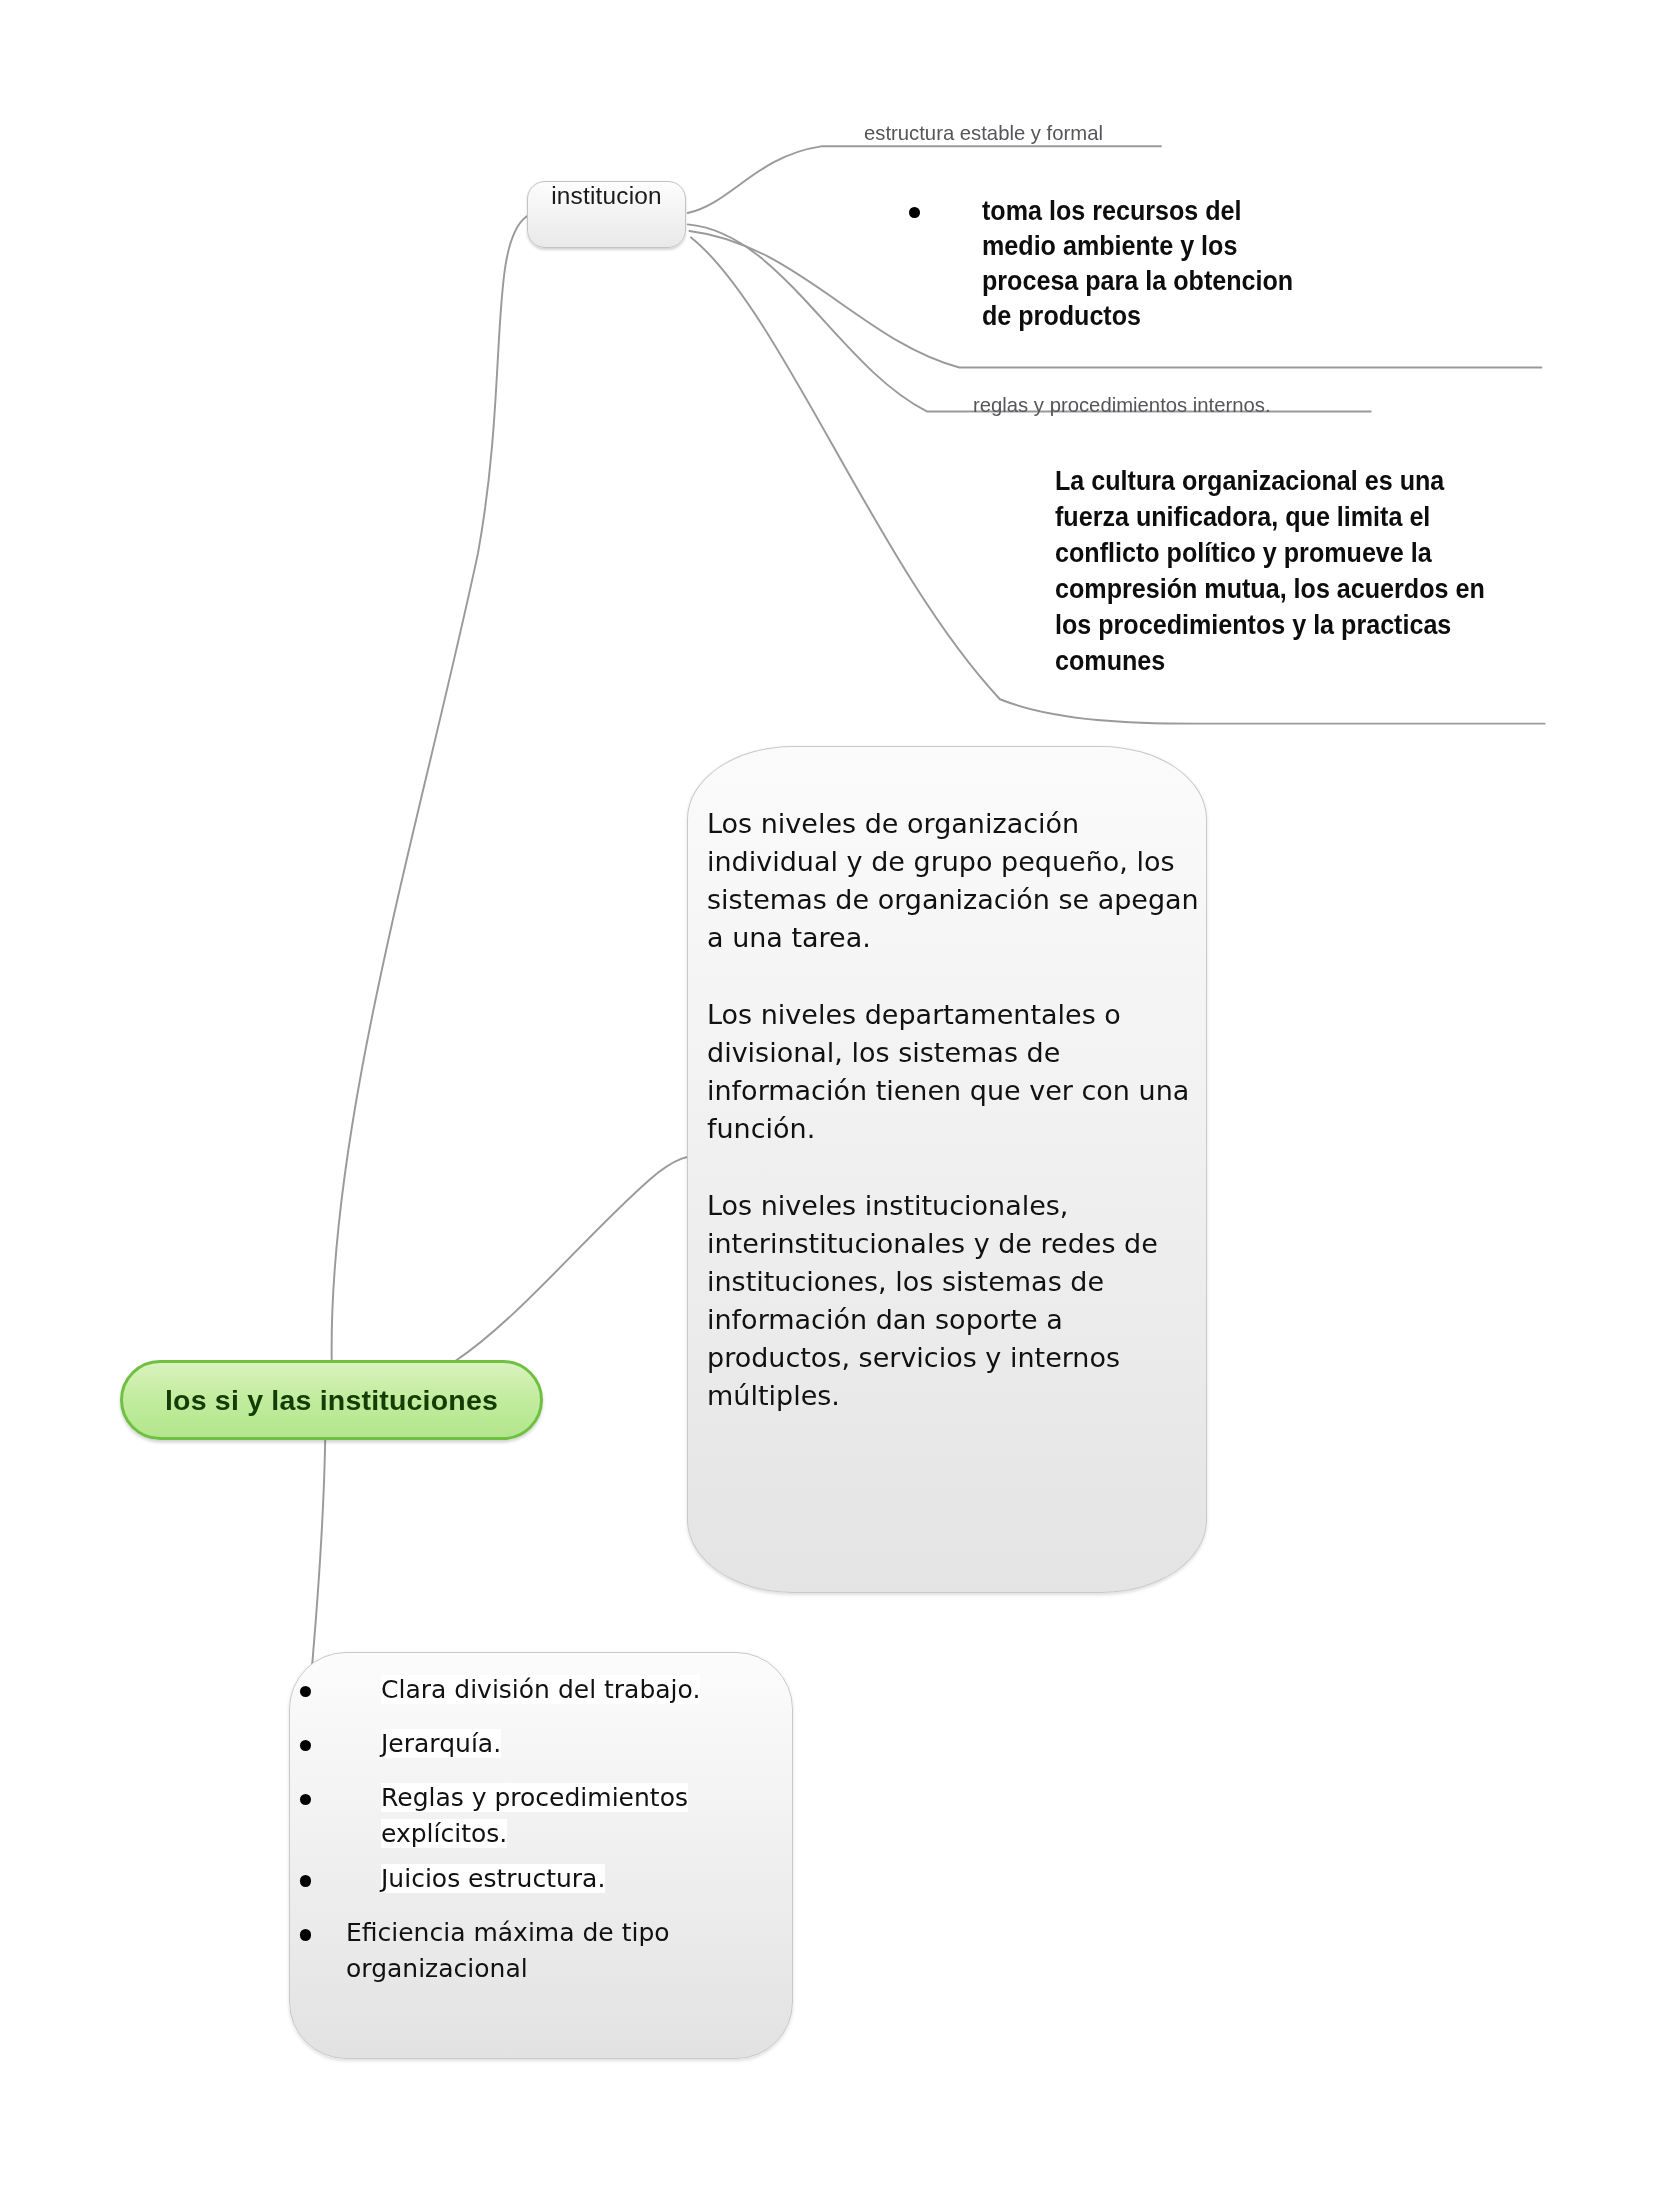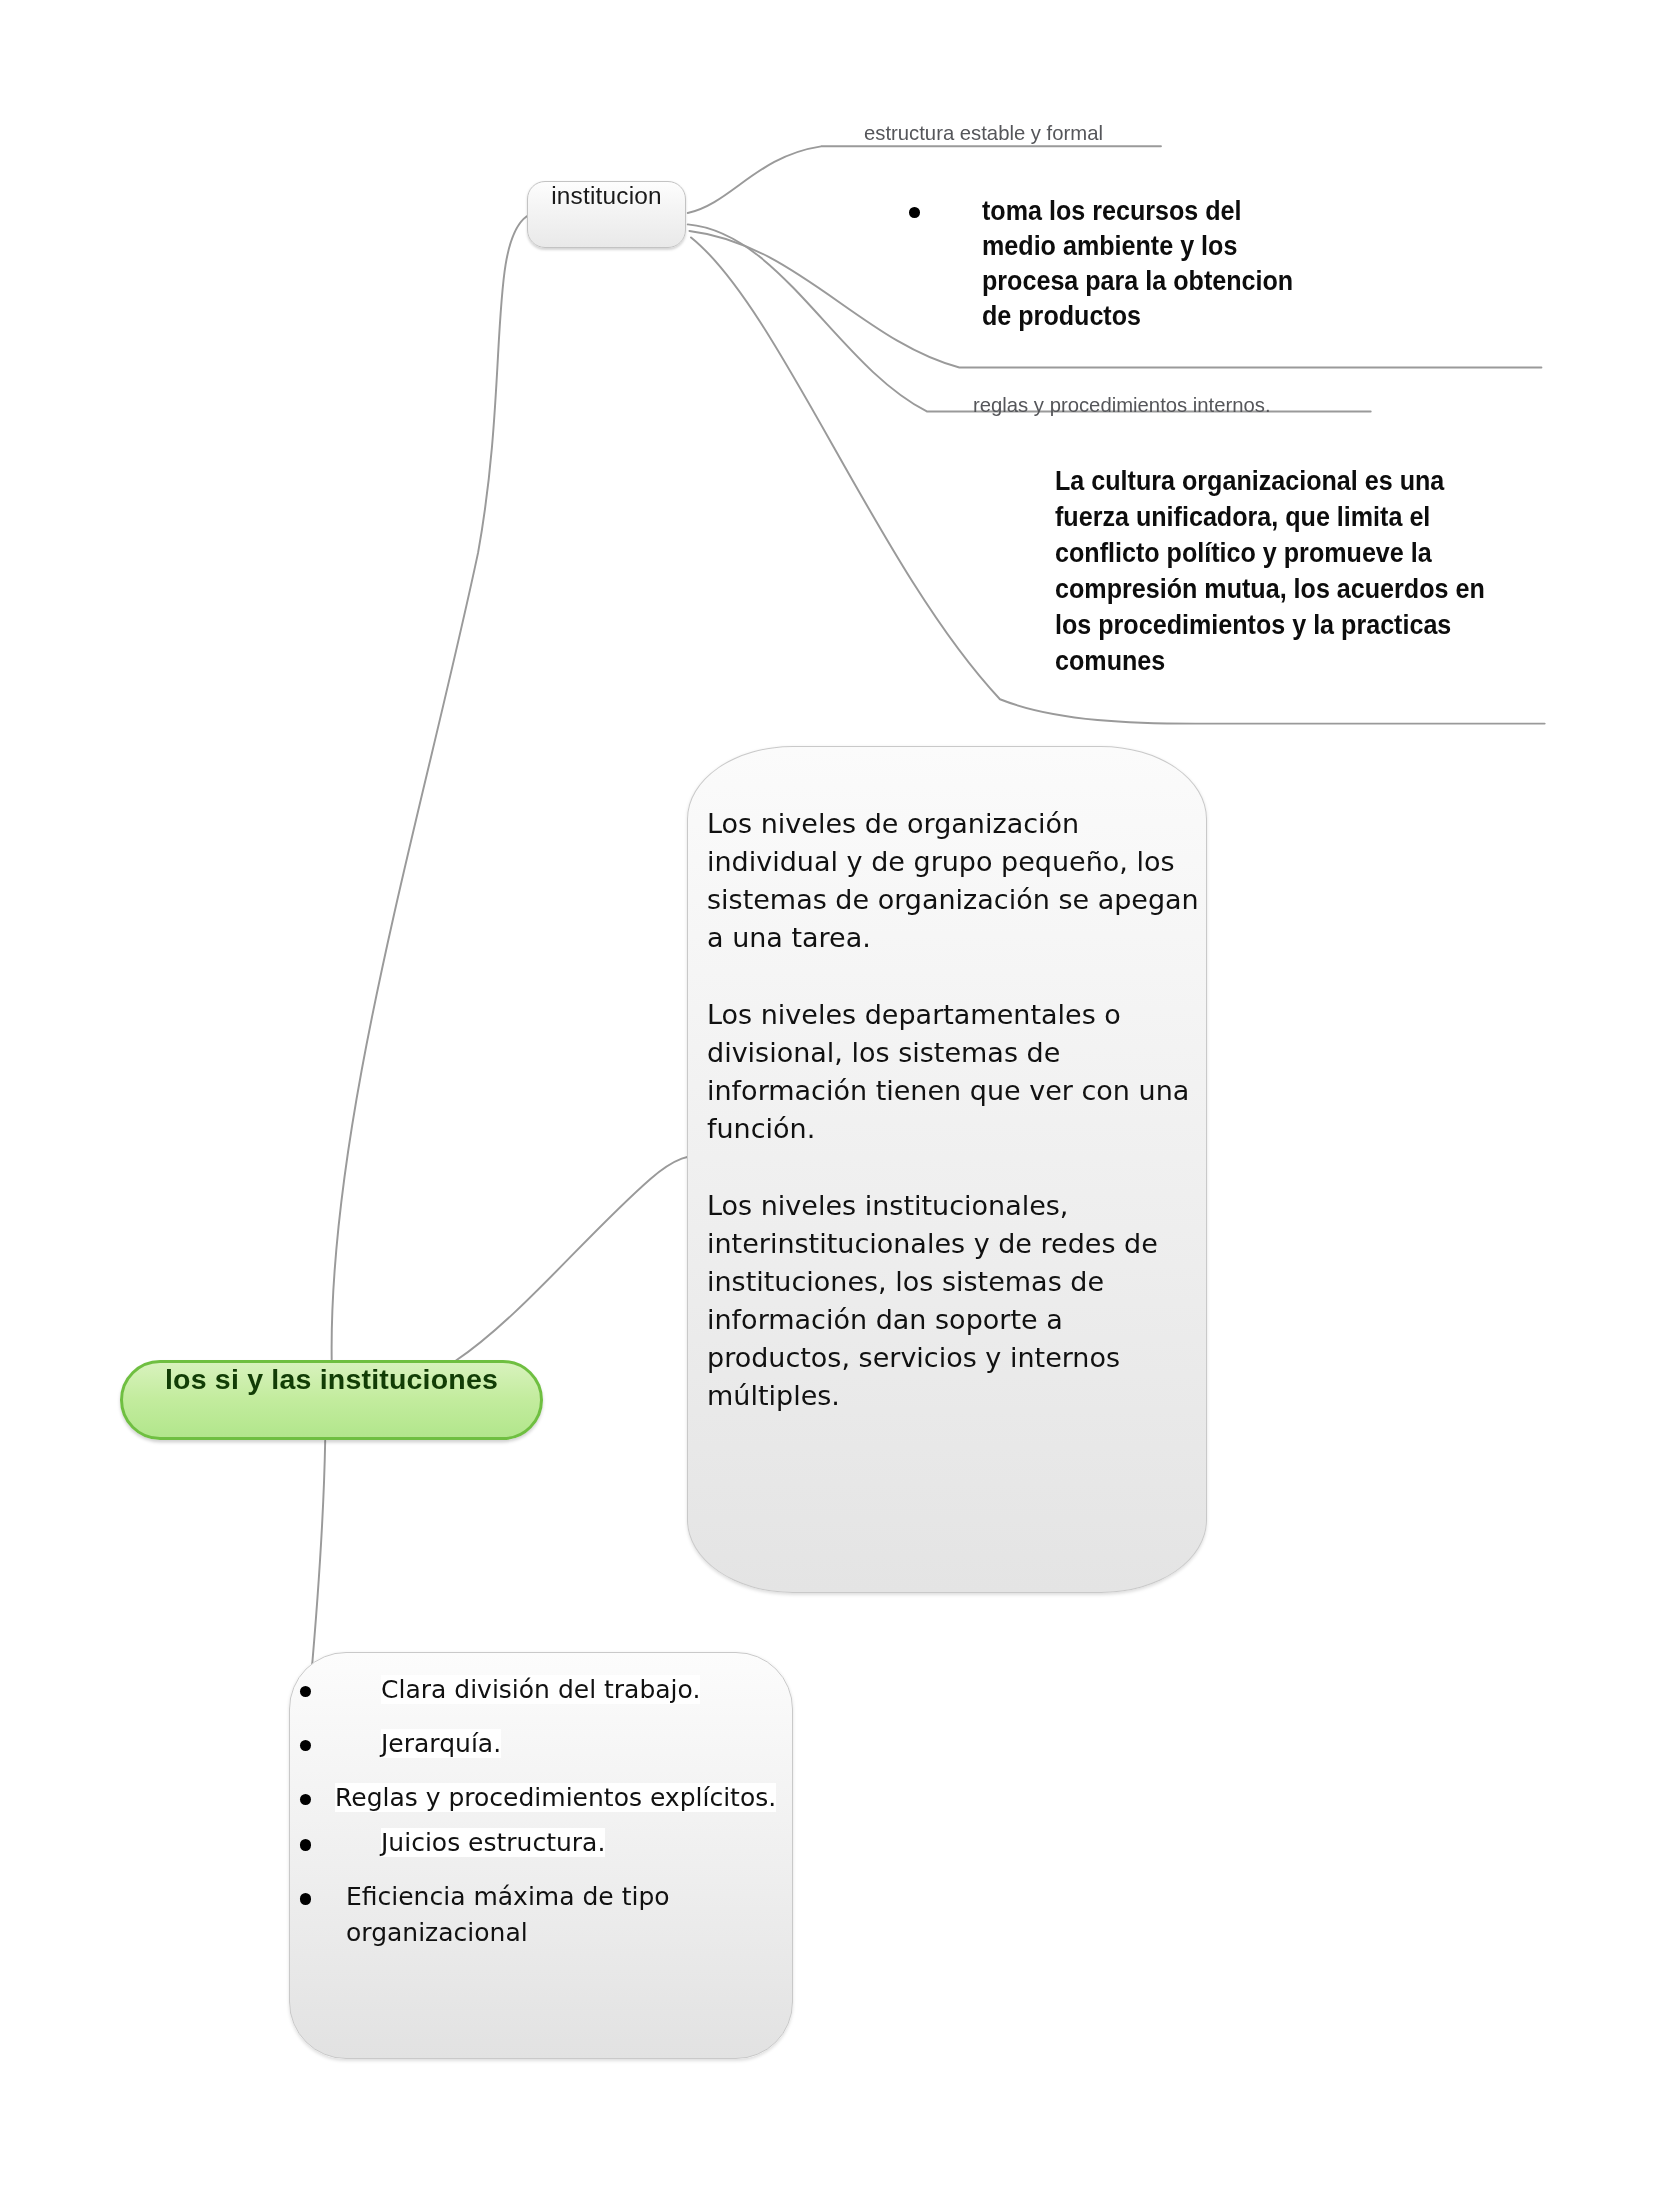--- a/index.html
+++ b/index.html
@@ -41,21 +41,21 @@
   }
 
   .node-central{
     position:absolute;
     left:120px; top:1360px;
     width:423px; height:80px;
     border-radius:40px;
     border:3.3px solid #6fbf41;
     background:linear-gradient(180deg,#d8f2bd 0%, #c3ec9e 48%, #b2e68c 100%);
     box-shadow:0 2.4px 3.3px rgba(0,0,0,.18);
-    display:flex; justify-content:center;
+    display:flex; align-items:center; justify-content:center;
     box-sizing:border-box;
   }
   .node-central span{
     font-family:"Liberation Sans", sans-serif;
     font-size:28.5px;
     font-weight:bold;
     color:#123d06;
     letter-spacing:0.2px;
   }
 
@@ -165,21 +165,21 @@
     width:11.4px; height:11.4px;
     border-radius:50%;
     background:#000;
   }
   .brow .hl{
     background:#ffffff;
     box-decoration-break:clone;
     text-align:center;
     -webkit-box-decoration-break:clone;
   }
-  .brow.tight{ margin-bottom:9.8px;padding-left:46px; }
+  .brow.tight{ margin-bottom:9.8px; }
   .plainline{
     display:block;
     margin:0;
     padding-left:57px;
   }
 </style>
 </head>
 <body>
 
 <div id="canvas">

